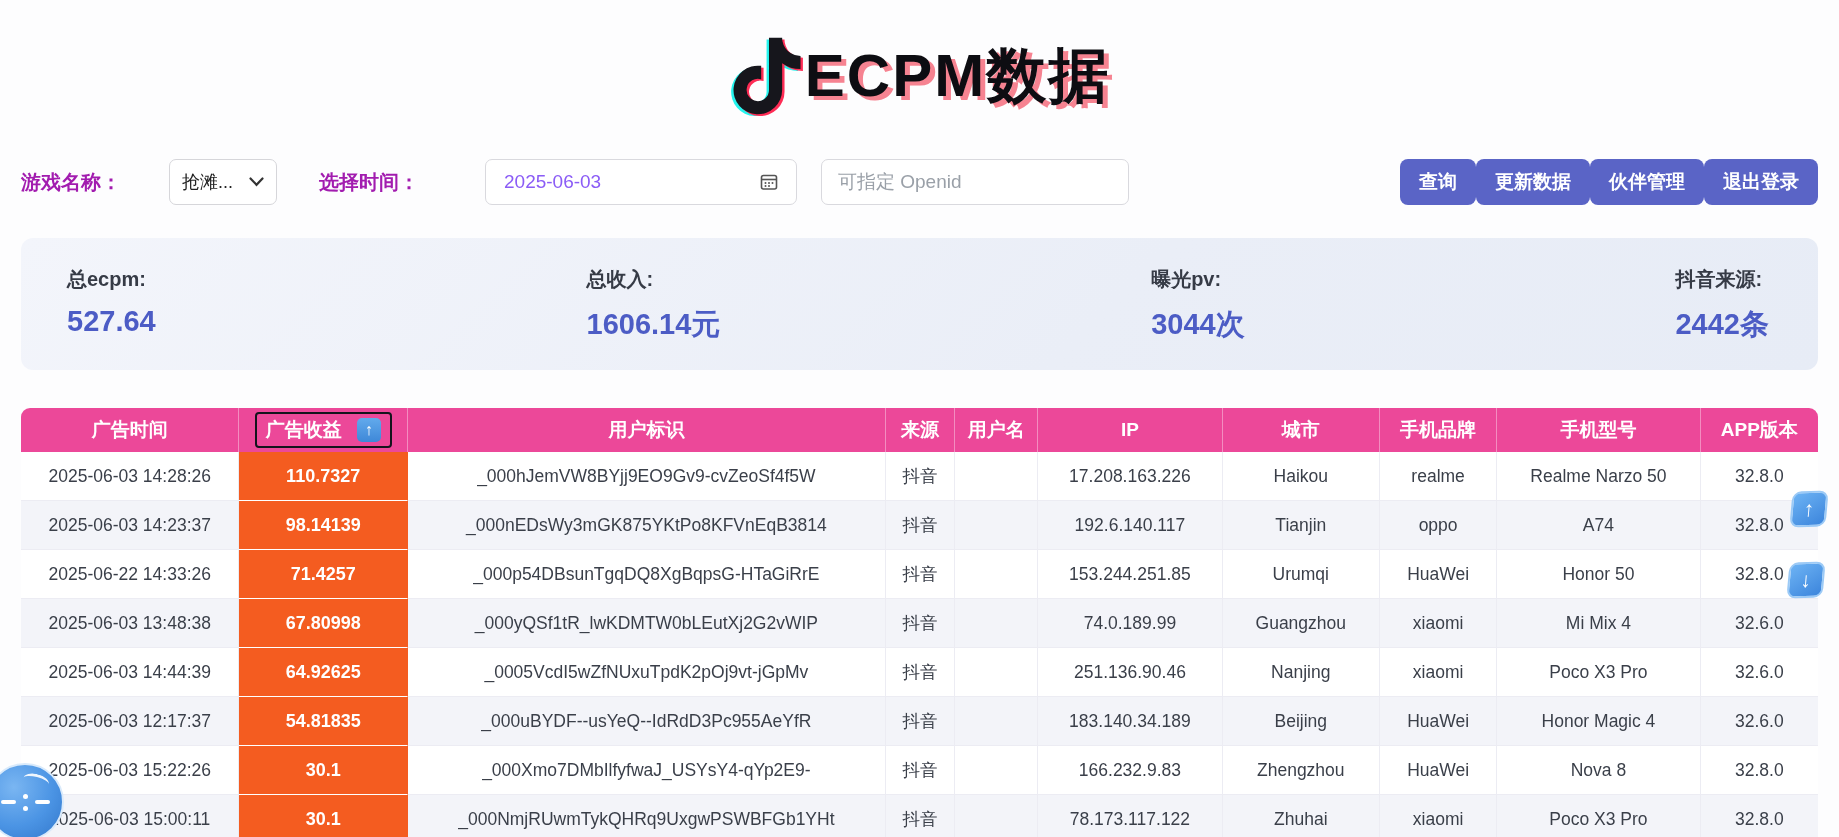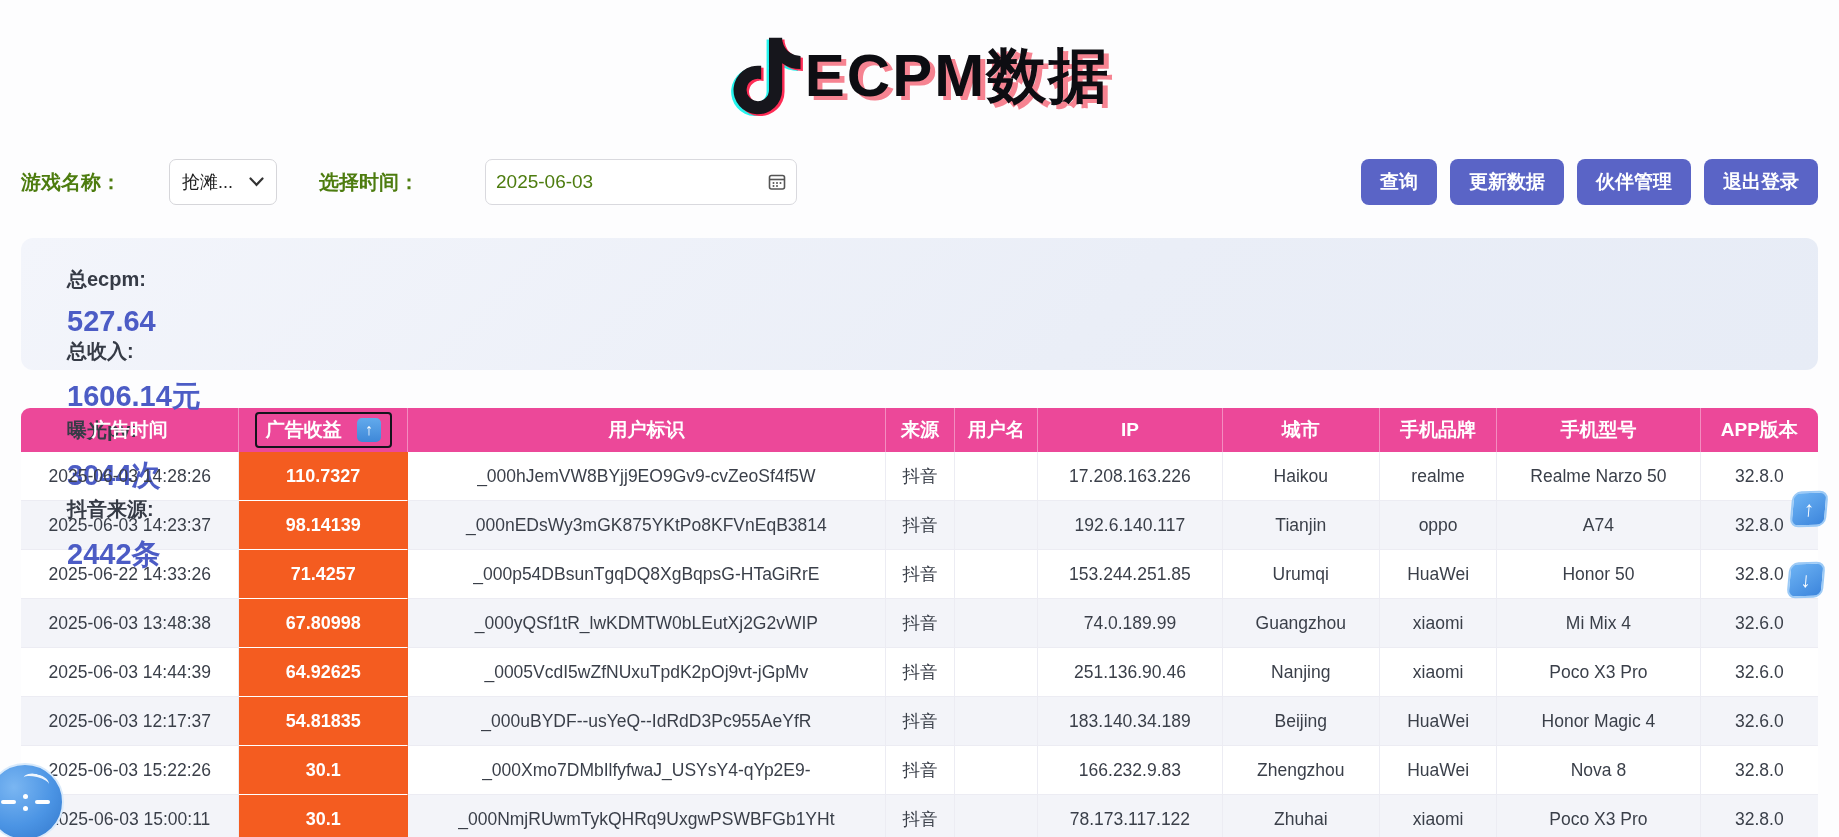--- a/index.html
+++ b/index.html
@@ -8,39 +8,39 @@
   .page { padding:0 21px; }
 
   
   .logo-row { display:flex; justify-content:center; align-items:center; height:152px; }
   .tiktok-icon { width:76px; height:96px; }
   .logo-title { font-size:60px; font-weight:900; color:#0d0d12; letter-spacing:2px;
     text-shadow:5px 4px 0 #f68391; }
 
   
   .filter-row { display:flex; align-items:center; height:56px; margin-top:2px; }
-  .f-label { font-size:20px; font-weight:700; color:#4d7c0f; white-space:nowrap; }
+  .f-label { font-size:20px; font-weight:700; color:#a21caf; white-space:nowrap; }
   .select-box { margin-left:48px; width:108px; height:46px; border:1px solid #d6d6da; border-radius:7px;
     background:#fff; display:flex; align-items:center; justify-content:space-between;
     padding:0 12px; font-size:18px; color:#222; cursor:pointer; }
   .lbl2 { margin-left:42px; }
   .date-box { margin-left:66px; width:312px; height:46px; border:1px solid #d9d9de; border-radius:7px;
     background:#fff; display:flex; align-items:center; justify-content:space-between;
-    padding:0 10px; font-size:19px; color:#4d7c0f; }
+    padding:0 18px; font-size:19px; color:#8b5cf6; }
   .openid-input { margin-left:24px; width:308px; height:46px; border:1px solid #d9d9de; border-radius:7px;
     background:#fff; padding:0 16px; font-size:19px; color:#222; outline:none; }
   .openid-input::placeholder { color:#9aa0a8; }
-  .btn-group { margin-left:auto; display:flex; gap:13px; }
+  .btn-group { margin-left:auto; display:flex; }
   .btn { height:46px; padding:0 19px; background:#5a64c6; color:#fff; border:none; border-radius:8px;
     font-size:19px; font-weight:700; font-family:inherit; cursor:pointer; white-space:nowrap; }
 
   
   .stats-panel { margin-top:28px; height:132px; border-radius:12px;
     background:linear-gradient(135deg,#f3f5fb 0%,#eaeef7 60%,#e7ecf6 100%);
-    display:flex; justify-content:space-between; padding:28px 49px 0 46px;flex-direction:column; }
+    display:flex; justify-content:space-between; padding:28px 49px 0 46px; }
   .stat-label { font-size:20px; font-weight:700; color:#363b46; }
   .stat-value { margin-top:12px; font-size:29px; font-weight:700; color:#4c5cc5; }
 
   
   .table-wrap { margin-top:38px; }
   table { width:100%; table-layout:fixed; border-collapse:separate; border-spacing:0; }
   thead th { background:#ec4899; color:#fff; font-size:19px; font-weight:700; height:44px;
     border-right:1px solid rgba(255,255,255,.38); }
   thead th:first-child { border-top-left-radius:9px; }
   thead th:last-child  { border-top-right-radius:9px; border-right:none; }
@@ -110,20 +110,21 @@
             <rect x="1.5" y="2.5" width="15" height="13.5" rx="2" fill="none" stroke="#555" stroke-width="1.6"></rect>
             <line x1="1.5" y1="6.5" x2="16.5" y2="6.5" stroke="#555" stroke-width="1.6"></line>
             <circle cx="5.5" cy="10" r="1" fill="#555"></circle>
             <circle cx="9" cy="10" r="1" fill="#555"></circle>
             <circle cx="12.5" cy="10" r="1" fill="#555"></circle>
             <circle cx="5.5" cy="13" r="1" fill="#555"></circle>
             <circle cx="9" cy="13" r="1" fill="#555"></circle>
           </svg>
       </span>
     </div>
+    <input class="openid-input" value="" placeholder="可指定 Openid" style="">
     <div class="btn-group">
       <button class="btn">查询</button>
       <button class="btn">更新数据</button>
       <button class="btn">伙伴管理</button>
       <button class="btn">退出登录</button>
     </div>
   </div>
 
   <div class="stats-panel">
     <div>

